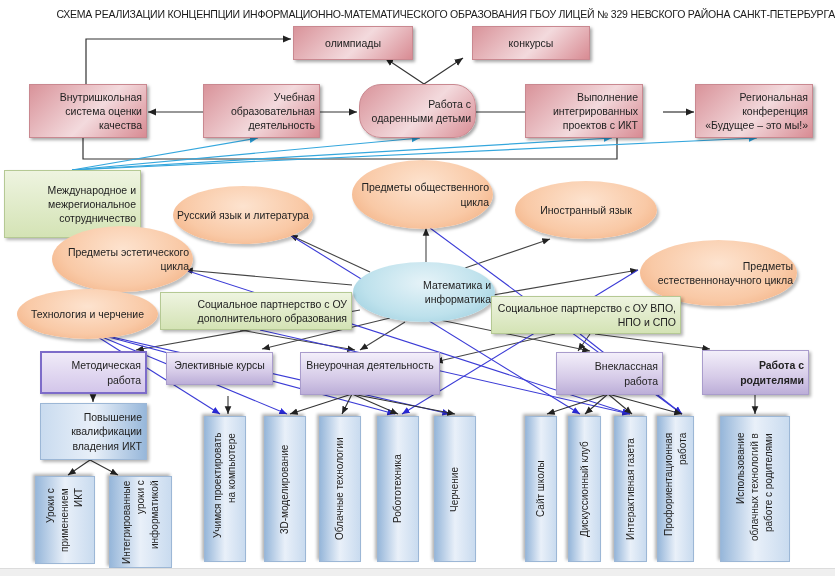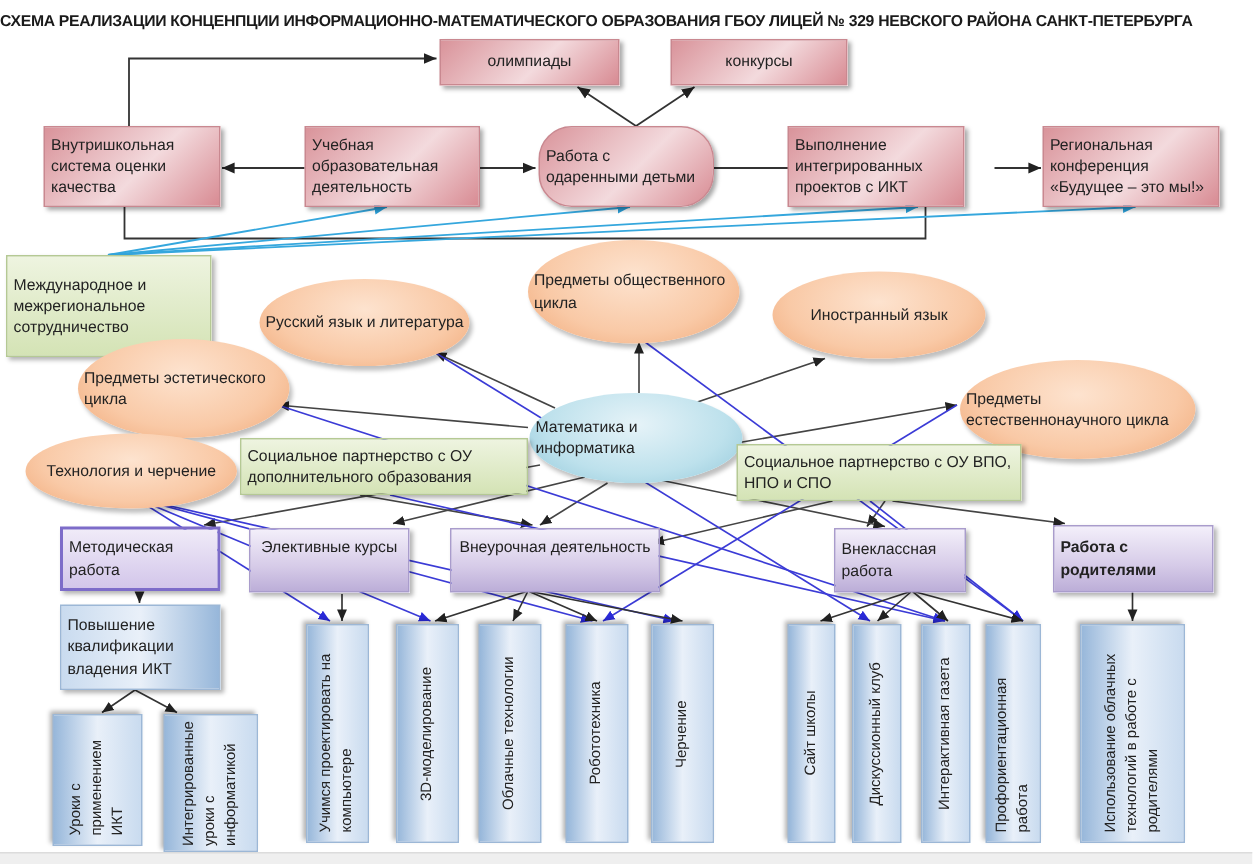--- a/index.html
+++ b/index.html
@@ -1,18 +1,18 @@
 <!DOCTYPE html>
 <html><head>
 <meta charset="utf-8">
 <style>
   html, body { margin: 0; padding: 0; }
   body { width: 835px; height: 576px; position: relative; overflow: hidden; background: #ffffff; font-family: "Liberation Sans", sans-serif; }
-  .title { position: absolute; left: 0; top: 8px; width: 835px; text-align: left; font-weight: bold; font-size: 10.5px; color: #1a1a1a; letter-spacing: -0.2px; }
-  .node { position: absolute; display: flex; align-items: center; justify-content: center; text-align: left; font-size: 10.5px; line-height: 1.35; color: #222; box-sizing: border-box; padding: 6px 4px; }
+  .title { position: absolute; left: 0; top: 8px; width: 835px; text-align: right; font-weight: normal; font-size: 10.5px; color: #1a1a1a; letter-spacing: -0.2px; }
+  .node { position: absolute; display: flex; align-items: center; justify-content: center; text-align: right; font-size: 10.5px; line-height: 1.35; color: #222; box-sizing: border-box; padding: 16px 4px; }
   .red { background: linear-gradient(135deg, #d9939a 0%, #f3dadd 55%, #d88b93 100%); border: 1px solid #c98890; box-shadow: 2px 2px 3px rgba(0,0,0,0.35); }
   .green { background: linear-gradient(180deg, #eef4e0 0%, #d4e3b5 100%); border: 1px solid #b5c994; box-shadow: 2px 2px 3px rgba(0,0,0,0.3); }
   .oval { border-radius: 50%; background: radial-gradient(ellipse at 50% 35%, #fde3cf 0%, #f9c9a6 60%, #f0a877 100%); box-shadow: 2px 3px 3px rgba(0,0,0,0.25); }
   .blue-oval { border-radius: 50%; background: radial-gradient(ellipse at 50% 35%, #e6f3f8 0%, #bde1ec 60%, #92c8da 100%); box-shadow: 2px 3px 3px rgba(0,0,0,0.25); }
   .purple { background: linear-gradient(180deg, #f3effa 0%, #d6cbe8 60%, #bcaed8 100%); border: 1px solid #a99ccc; box-shadow: 2px 2px 3px rgba(0,0,0,0.3); }
   .purple-strong { background: linear-gradient(180deg, #f0ebf8 0%, #d3c6ea 100%); border: 2px solid #7d6cc9; box-shadow: 2px 2px 3px rgba(0,0,0,0.3); }
   .bluebox { background: linear-gradient(90deg, #c9dbef 0%, #e9f0f9 50%, #97b7da 100%); border: 1px solid #9cb7d6; box-shadow: 2px 2px 3px rgba(0,0,0,0.3); }
   .vert { writing-mode: vertical-rl; transform: rotate(180deg); font-size: 10px; line-height: 1.4; }
   svg.arrows { position: absolute; left: 0; top: 0; pointer-events: none; }
   .footer-line { position: absolute; left: 0; top: 568px; width: 835px; height: 8px; background: #efefef; border-top: 1px solid #dcdcdc; }
@@ -93,44 +93,44 @@
     <line x1="352" y1="394" x2="455" y2="414" marker-end="url(#ab)"></line>
     <line x1="608" y1="394" x2="547" y2="414" marker-end="url(#ab)"></line>
     <line x1="608" y1="394" x2="585" y2="414" marker-end="url(#ab)"></line>
     <line x1="608" y1="394" x2="632" y2="414" marker-end="url(#ab)"></line>
     <line x1="608" y1="394" x2="682" y2="414" marker-end="url(#ab)"></line>
     <line x1="755" y1="395" x2="755" y2="414" marker-end="url(#ab)"></line>
   </g>
 </svg>
 
 <div class="node red" style="left:293px;top:26px;width:120px;height:31px;">олимпиады</div>
-<div class="node red" style="left:447px;top:26px;width:118px;height:31px;">конкурсы</div>
+<div class="node red" style="left:472px;top:26px;width:118px;height:31px;">конкурсы</div>
 <div class="node red" style="left:29px;top:84px;width:118px;height:54px;">Внутришкольная система оценки качества</div>
 <div class="node red" style="left:203px;top:84px;width:117px;height:54px;">Учебная образовательная деятельность</div>
 <div class="node red" style="left:359px;top:84px;width:117px;height:54px;border-radius:22px;">Работа с одаренными детьми</div>
 <div class="node red" style="left:525px;top:84px;width:118px;height:54px;">Выполнение интегрированных проектов с ИКТ</div>
 <div class="node red" style="left:695px;top:84px;width:118px;height:54px;">Региональная конференция «Будущее – это мы!»</div>
 
 <div class="node green" style="left:4px;top:170px;width:137px;height:68px;">Международное и межрегиональное сотрудничество</div>
 
 <div class="node oval" style="left:173px;top:186px;width:140px;height:58px;">Русский язык и литература</div>
 <div class="node oval" style="left:352px;top:160px;width:141px;height:69px;">Предметы общественного цикла</div>
 <div class="node oval" style="left:515px;top:181px;width:142px;height:58px;">Иностранный язык</div>
 <div class="node oval" style="left:52px;top:226px;width:141px;height:66px;">Предметы эстетического цикла</div>
 <div class="node oval" style="left:640px;top:240px;width:157px;height:66px;">Предметы естественнонаучного цикла</div>
 <div class="node oval" style="left:17px;top:289px;width:141px;height:50px;">Технология и черчение</div>
 <div class="node blue-oval" style="left:353px;top:262px;width:142px;height:60px;">Математика и информатика</div>
 
 <div class="node green" style="left:160px;top:292px;width:192px;height:38px;">Социальное партнерство с ОУ дополнительного образования</div>
 <div class="node green" style="left:491px;top:296px;width:190px;height:38px;">Социальное партнерство с ОУ ВПО, НПО и СПО</div>
 
 <div class="node purple-strong" style="left:40px;top:351px;width:107px;height:43px;">Методическая работа</div>
-<div class="node purple" style="left:166px;top:352px;width:107px;height:43px;align-items:flex-start;padding-top:5px;">Элективные курсы</div>
+<div class="node purple" style="left:166px;top:352px;width:107px;height:33px;align-items:flex-start;padding-top:5px;">Элективные курсы</div>
 <div class="node purple" style="left:300px;top:352px;width:140px;height:43px;align-items:flex-start;padding-top:5px;">Внеурочная деятельность</div>
-<div class="node purple" style="left:556px;top:352px;width:88px;height:43px;">Внеклассная работа</div>
+<div class="node purple" style="left:556px;top:352px;width:107px;height:43px;">Внеклассная работа</div>
 <div class="node purple" style="left:702px;top:350px;width:107px;height:45px;font-weight:bold;">Работа с родителями</div>
 
 <div class="node bluebox" style="left:40px;top:403px;width:107px;height:57px;">Повышение квалификации владения ИКТ</div>
 
 <div class="node bluebox vert" style="left:35px;top:476px;width:60px;height:88px;">Уроки с применением ИКТ</div>
 <div class="node bluebox vert" style="left:109px;top:476px;width:63px;height:92px;">Интегрированные уроки с информатикой</div>
 <div class="node bluebox vert" style="left:204px;top:416px;width:42px;height:146px;">Учимся проектировать на компьютере</div>
 <div class="node bluebox vert" style="left:264px;top:416px;width:42px;height:146px;">3D-моделирование</div>
 <div class="node bluebox vert" style="left:319px;top:416px;width:42px;height:146px;">Облачные технологии</div>
 <div class="node bluebox vert" style="left:377px;top:416px;width:42px;height:146px;">Робототехника</div>

